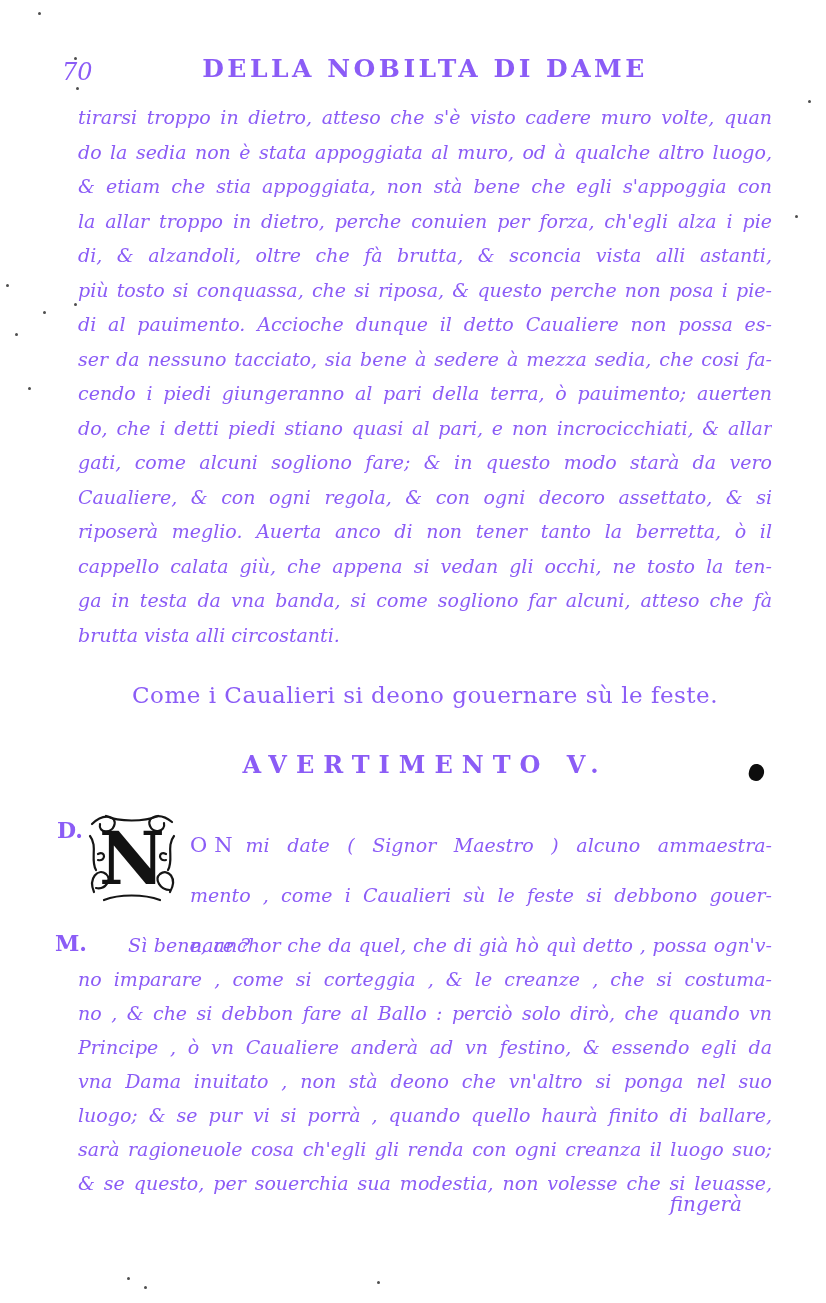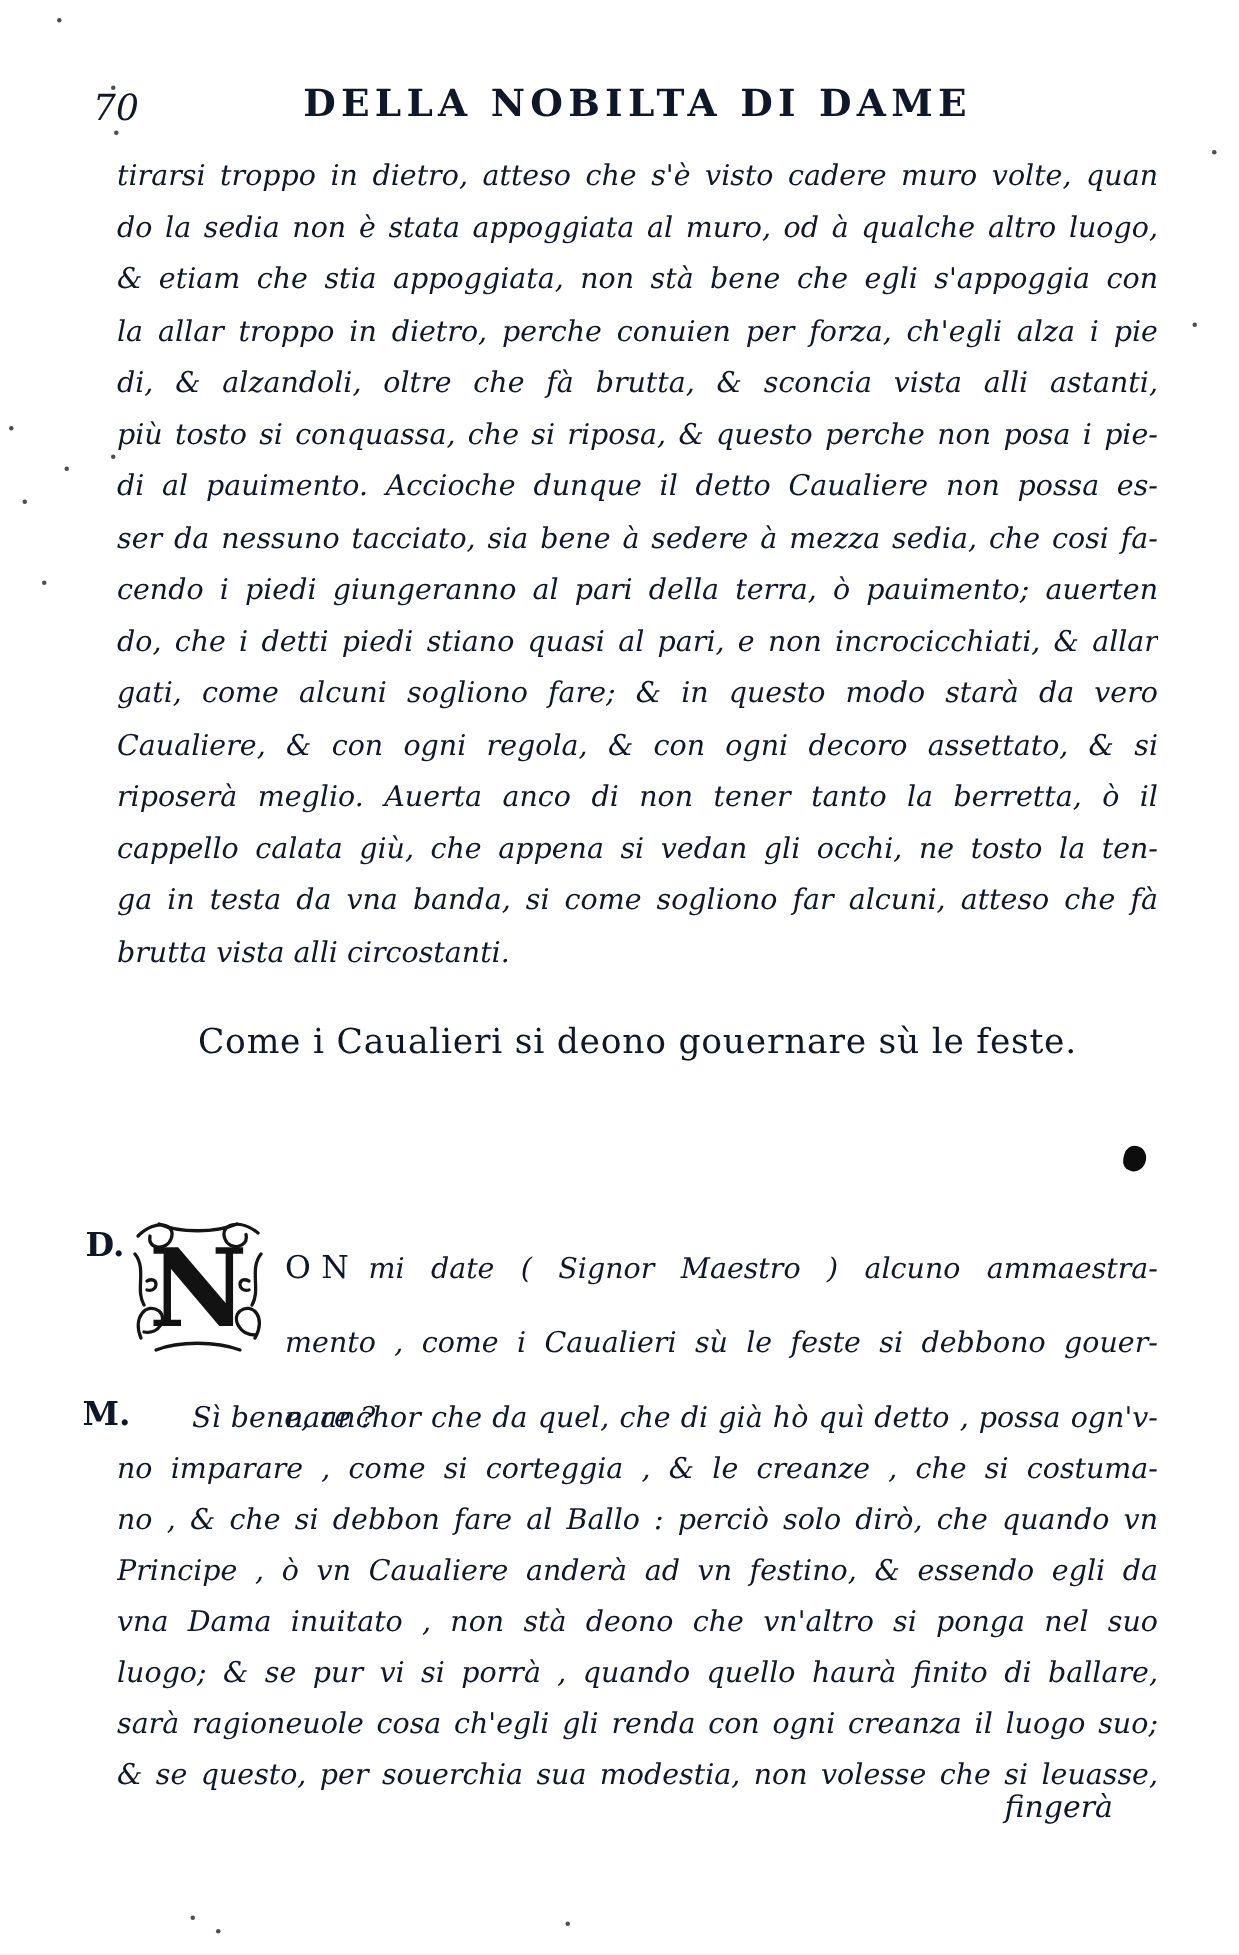--- a/index.html
+++ b/index.html
@@ -1,18 +1,18 @@
 <!DOCTYPE html>
 <html><head>
 <meta charset="utf-8">
 <style>
   html,body { margin:0; padding:0; background:#e8e8e8; }
   .page {
     position:relative; width:826px; height:1303px; margin:0 auto;
-    background:#ffffff; color:#0f172a; overflow:hidden;
+    background:#ffffff; color:#8b5cf6; overflow:hidden;
     font-family:"DejaVu Serif", serif;
   }
   .pagenum {
     position:absolute; left:62px; top:58px;
     font-style:italic; font-size:24px;
   }
   .running-title {
     position:absolute; left:78px; top:54px; width:694px;
     text-align:center; font-size:25px; font-weight:700; letter-spacing:3.5px;
   }
@@ -87,20 +87,21 @@
     <div class="tline jl">do, che i detti piedi stiano quasi al pari, e non incrocicchiati, &amp; allar</div>
     <div class="tline jl">gati, come alcuni sogliono fare; &amp; in questo modo starà da vero</div>
     <div class="tline jl">Caualiere, &amp; con ogni regola, &amp; con ogni decoro assettato, &amp; si</div>
     <div class="tline jl">riposerà meglio.   Auerta anco di non tener tanto la berretta, ò il</div>
     <div class="tline jl">cappello calata giù, che appena si vedan gli occhi, ne tosto la ten-</div>
     <div class="tline jl">ga in testa da vna banda, si come sogliono far alcuni, atteso che fà</div>
     <div class="tline noj">brutta vista alli circostanti.</div>
   </div>
 
   <div class="block subtitle">Come i Caualieri si deono gouernare sù le feste.</div>
+  <div class="block avertimento">AVERTIMENTO V.</div>
   <div class="ink-blot"></div>
 
   <div class="speaker d-label">D.</div>
 
   <div class="initial-box">
     <svg width="96" height="96" viewBox="0 0 96 96" xmlns="http://www.w3.org/2000/svg">
       <g fill="none" stroke="#151515" stroke-width="2.2" stroke-linecap="round">
         <path d="M8,14 C20,2 34,6 30,16 C27,24 14,23 16,14"></path>
         <path d="M88,12 C76,2 62,6 66,16 C69,24 82,22 80,13"></path>
         <path d="M10,82 C4,68 14,58 22,64 C28,69 22,80 12,78"></path>

